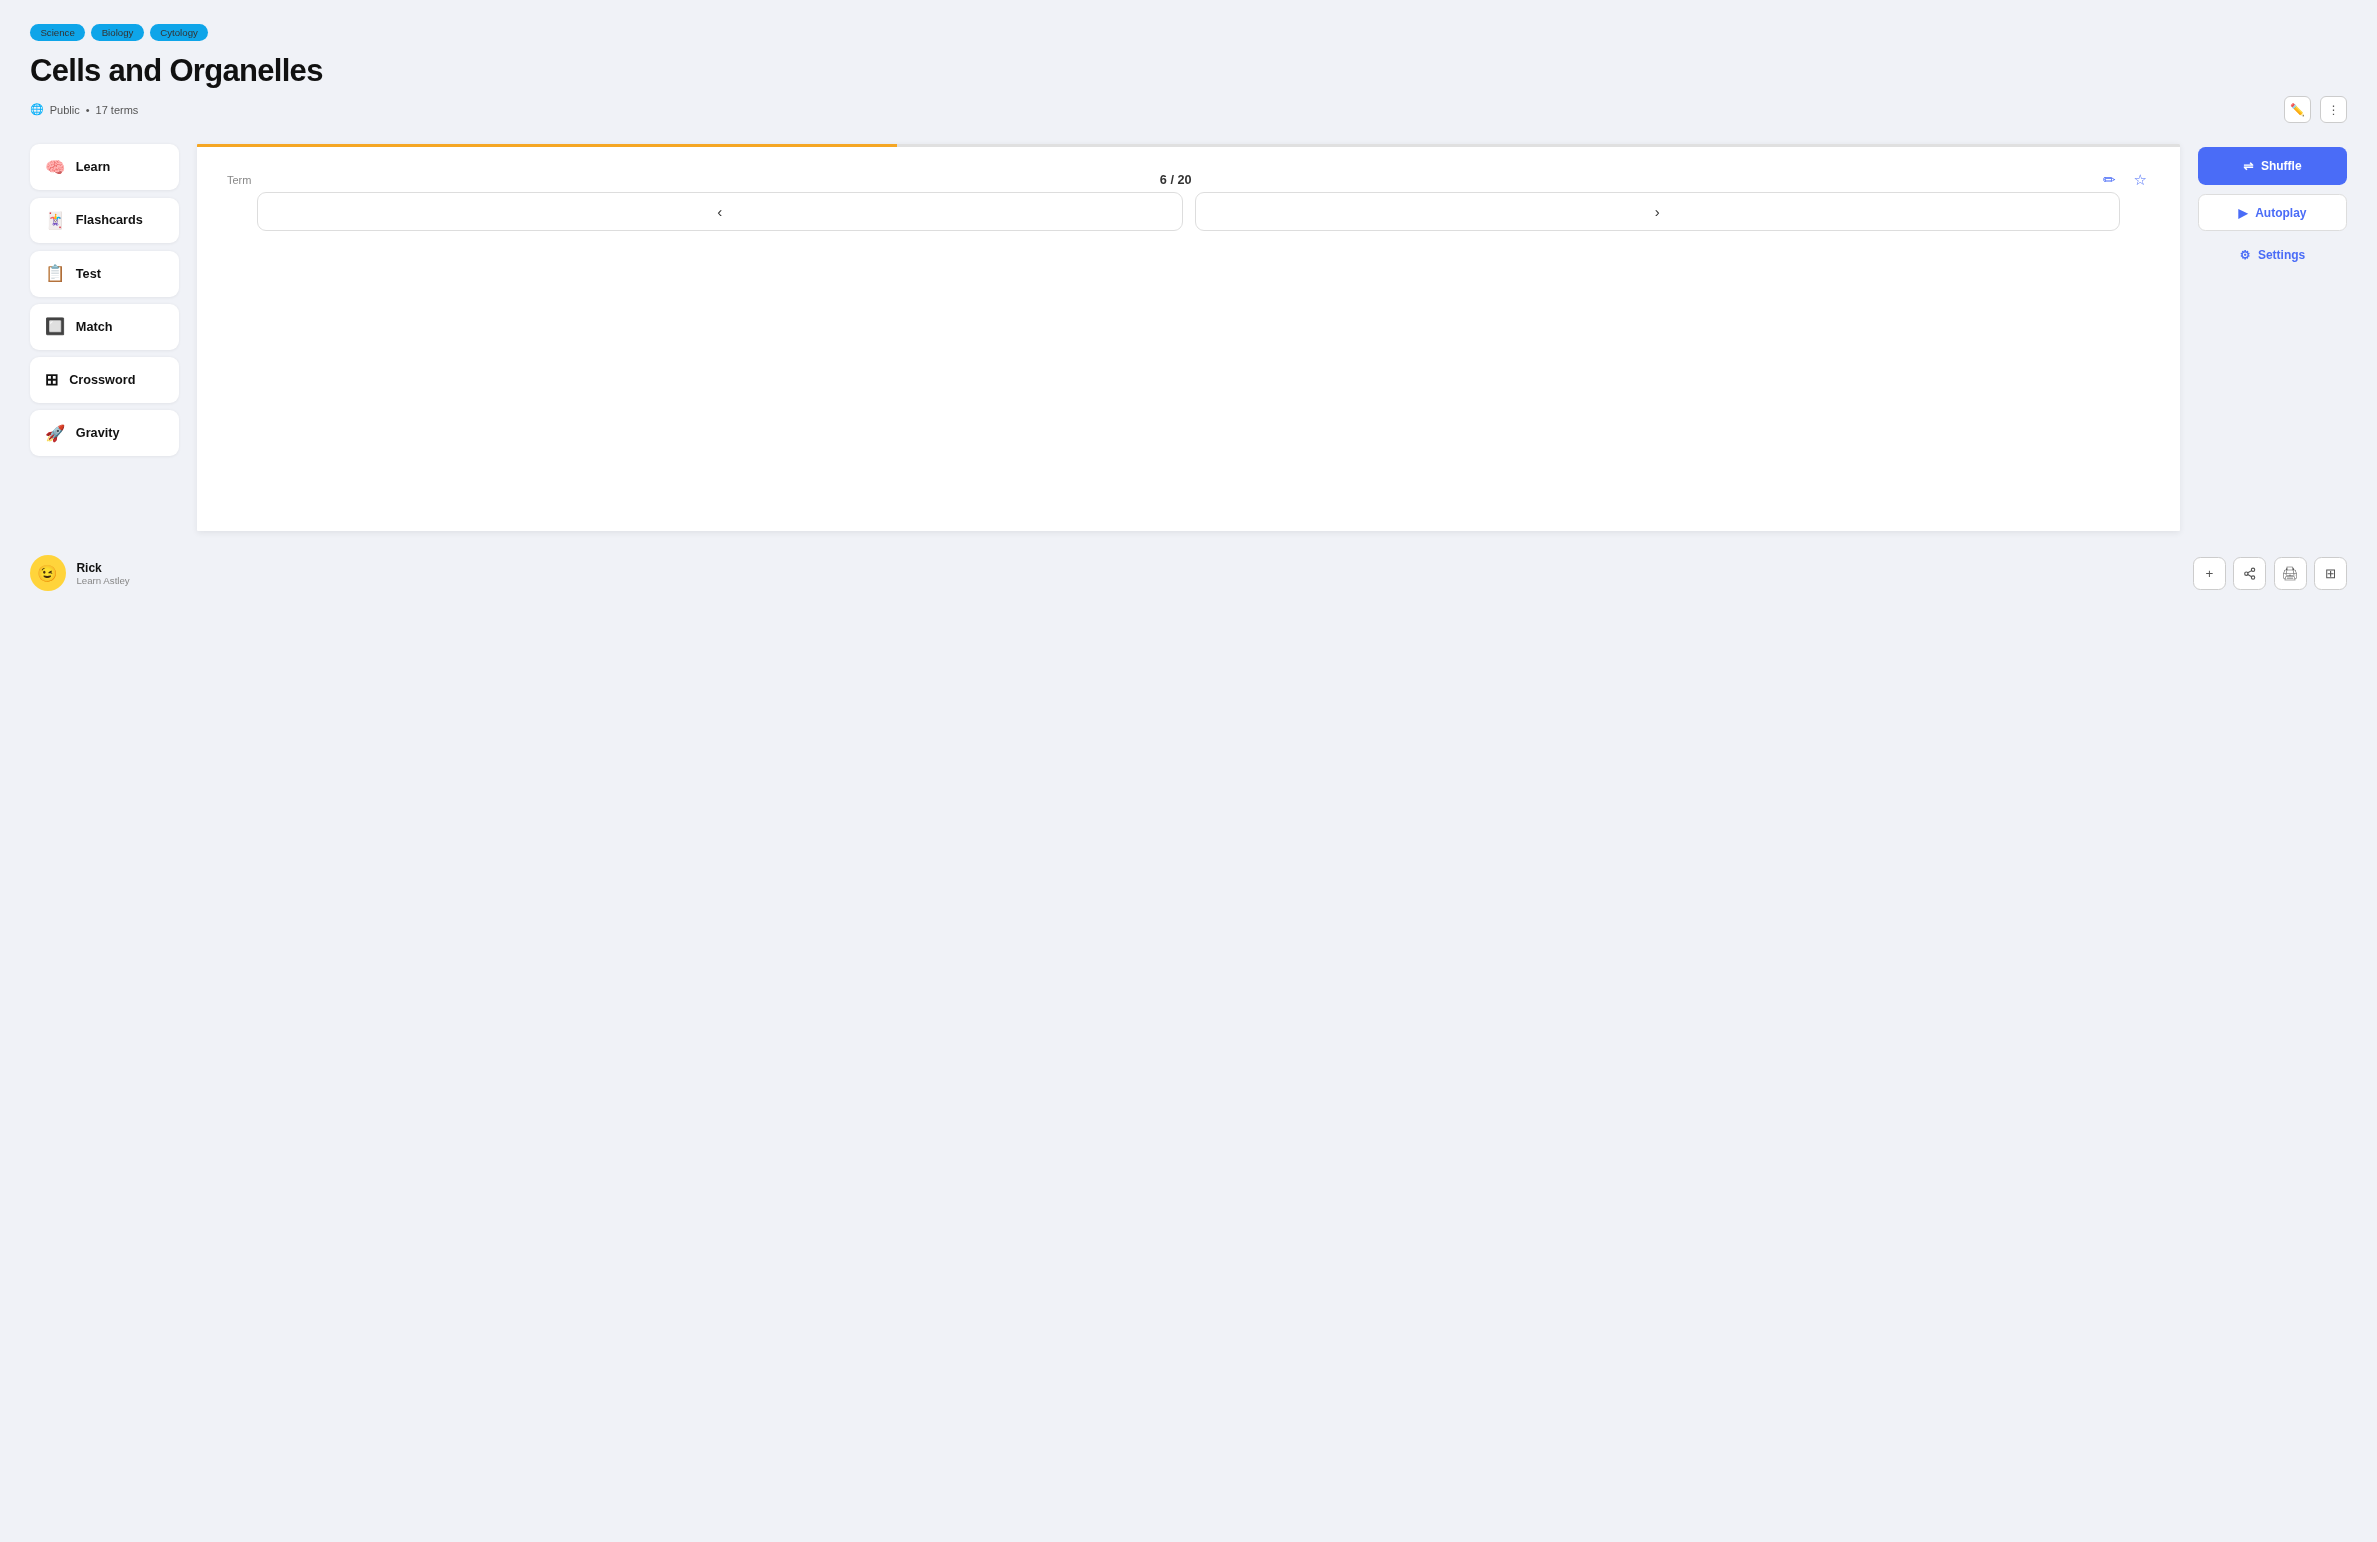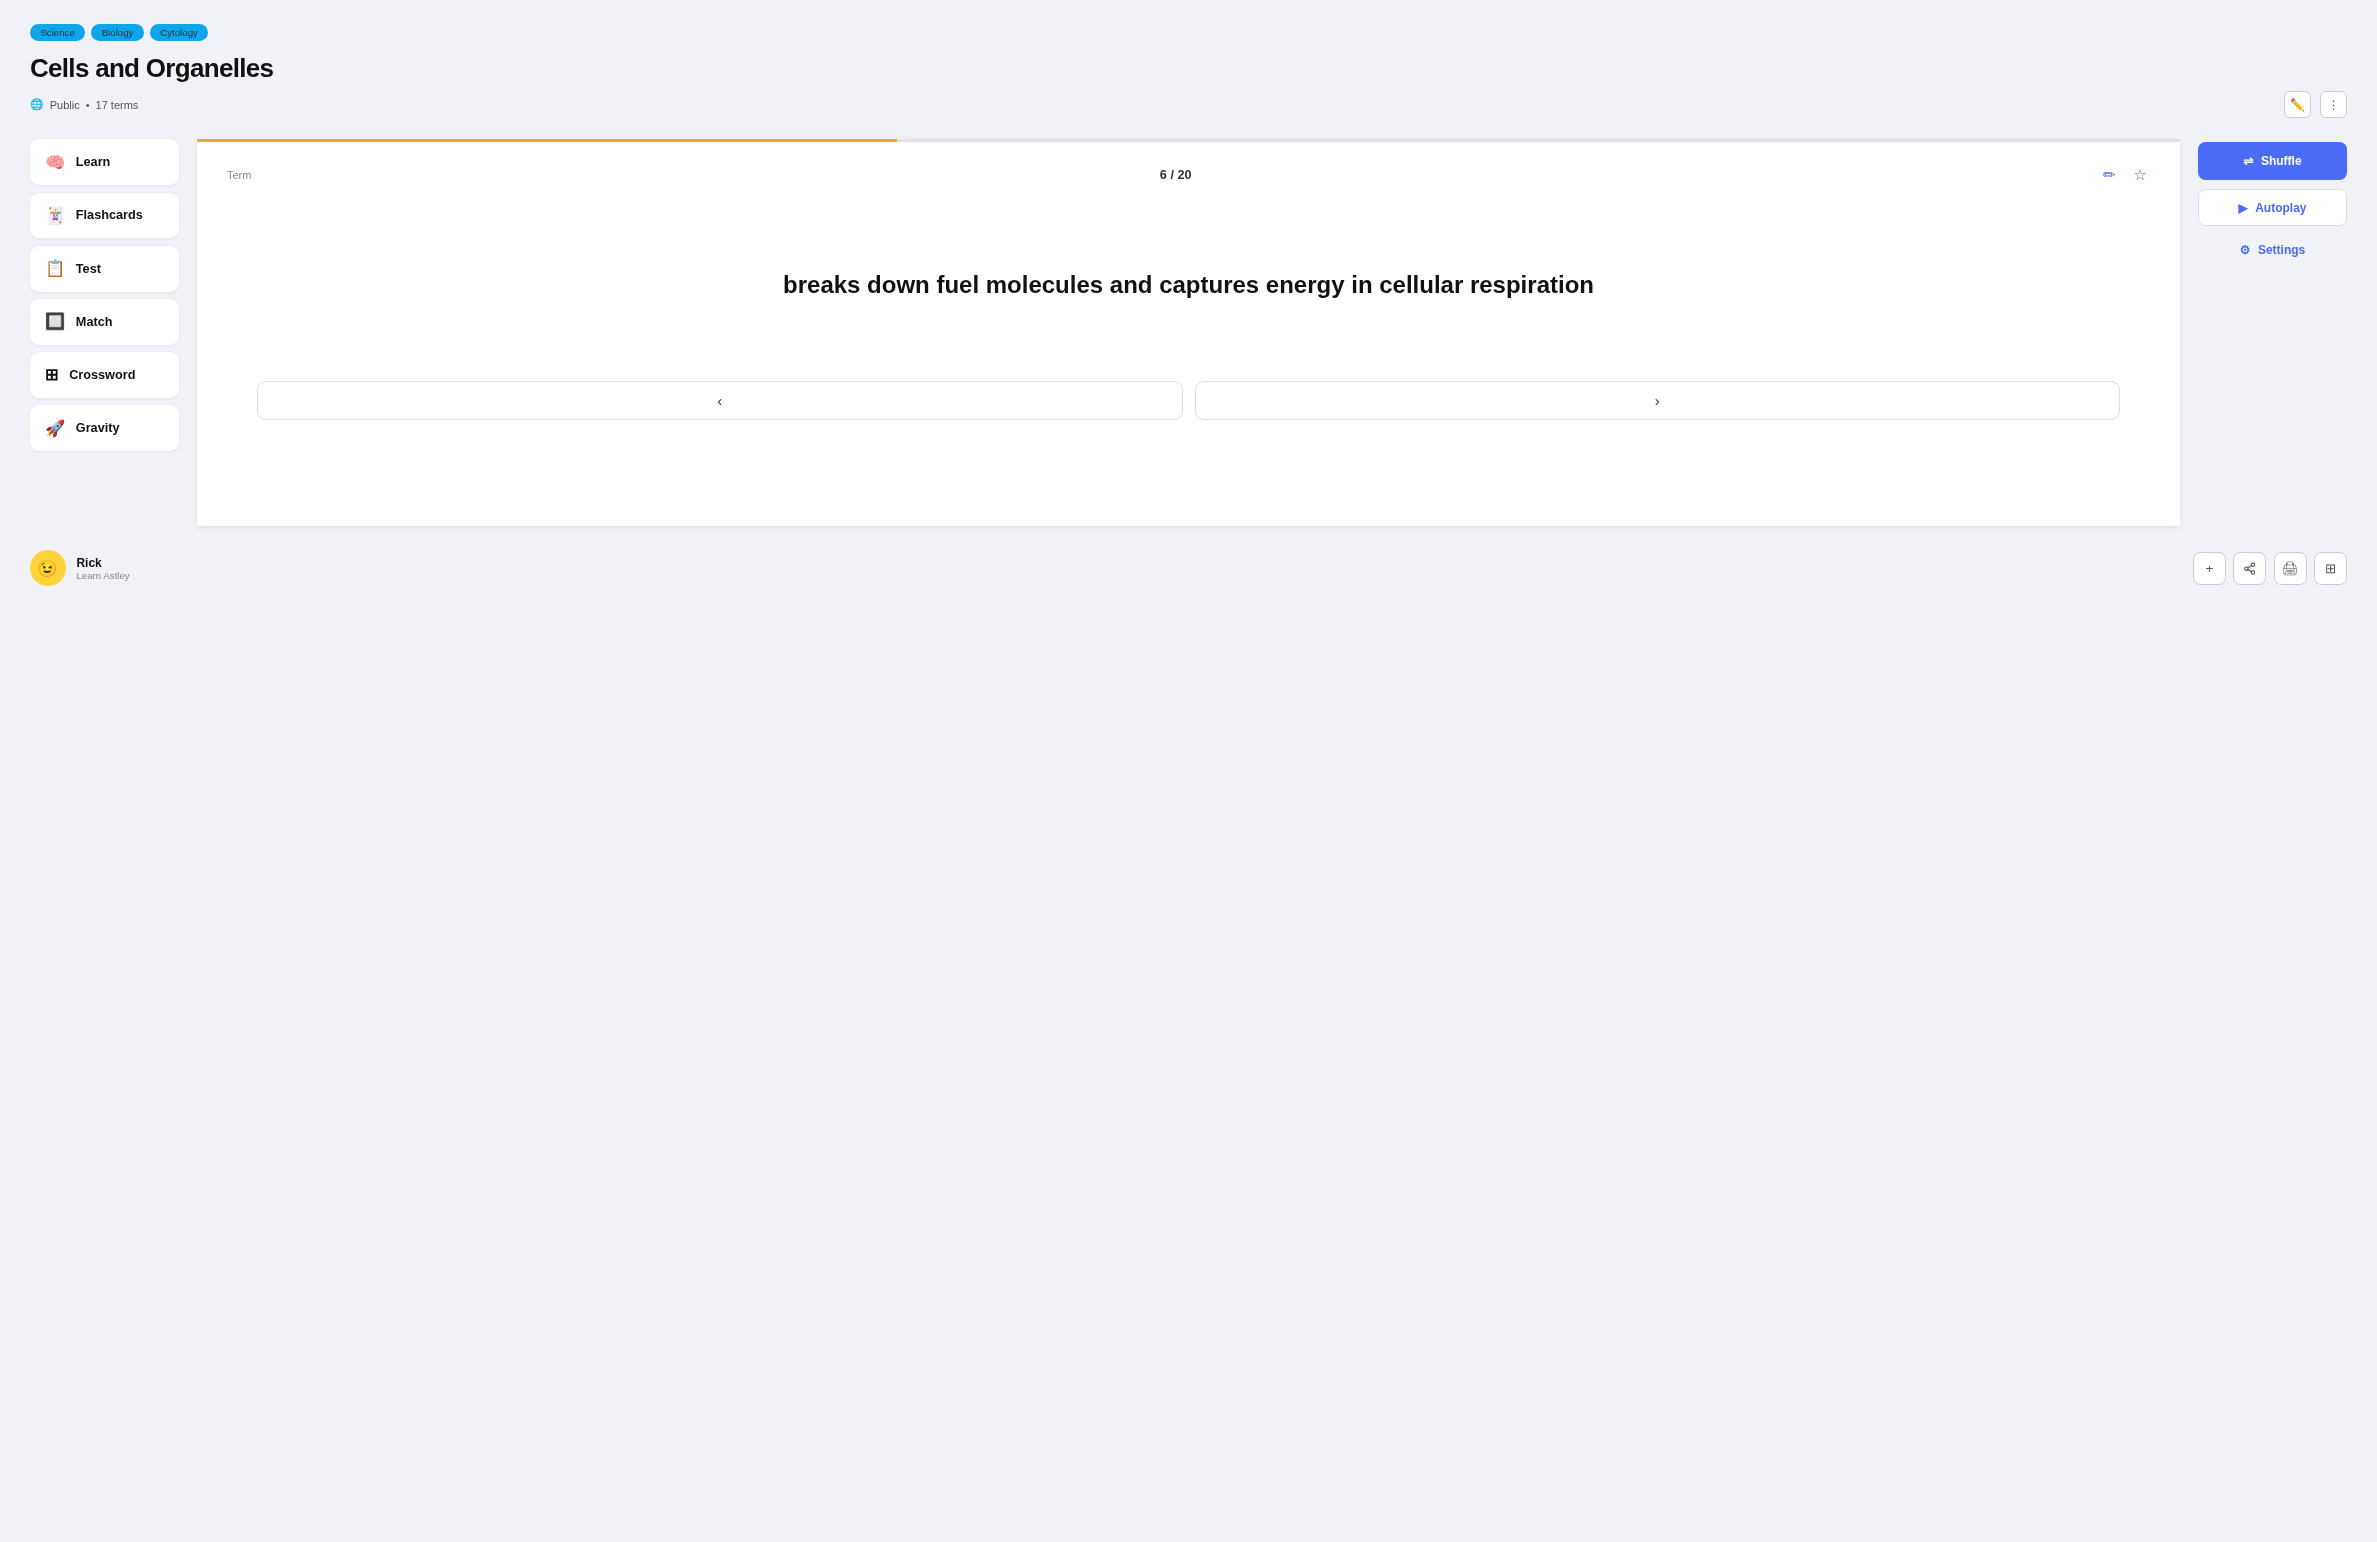--- a/index.html
+++ b/index.html
@@ -18,21 +18,21 @@
     .breadcrumb-tag {
       background: #0ea5e9;
       border-radius: 15px;
       padding: 3px 10.4px;
       font-size: 9.7px;
       font-weight: 500;
       color: #333;
     }
 
     .page-title {
-      font-size: 26px;
+      font-size: 31px;
       font-weight: 900;
       color: #111;
       margin-bottom: 7.4px;
       letter-spacing: -0.7px;
     }
 
     .meta-row {
       display: flex;
       align-items: center;
       justify-content: space-between;
@@ -342,23 +342,20 @@
     <div class="flashcard-inner">
       <div class="flashcard-header">
         <span class="flashcard-label">Term</span>
         <span class="flashcard-counter">6 / 20</span>
         <div class="flashcard-actions">
           <button class="flashcard-action-btn">✏</button>
           <button class="flashcard-action-btn">☆</button>
         </div>
       </div>
 
-      <div class="flashcard-content">
-        <div class="flashcard-text">breaks down fuel molecules and captures energy in cellular respiration</div>
-      </div>
 
       <div class="flashcard-nav">
         <button class="nav-btn">
           <span>‹</span>
         </button>
         <button class="nav-btn">
           <span>›</span>
         </button>
       </div>
     </div>

